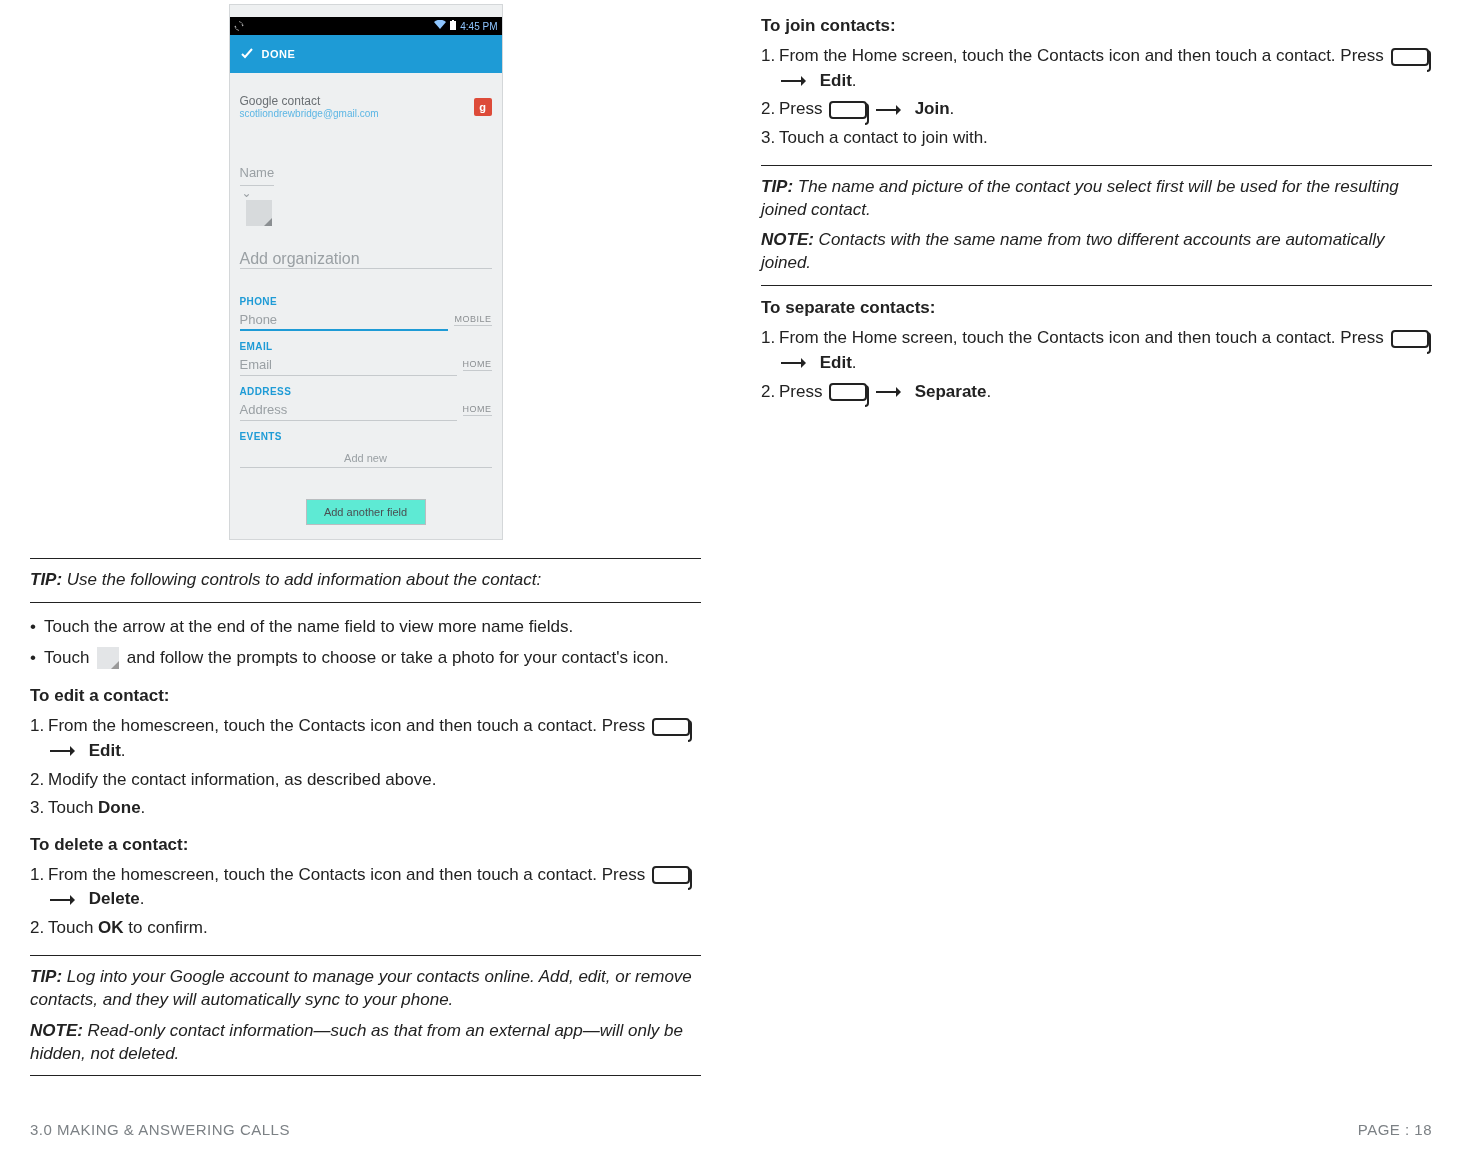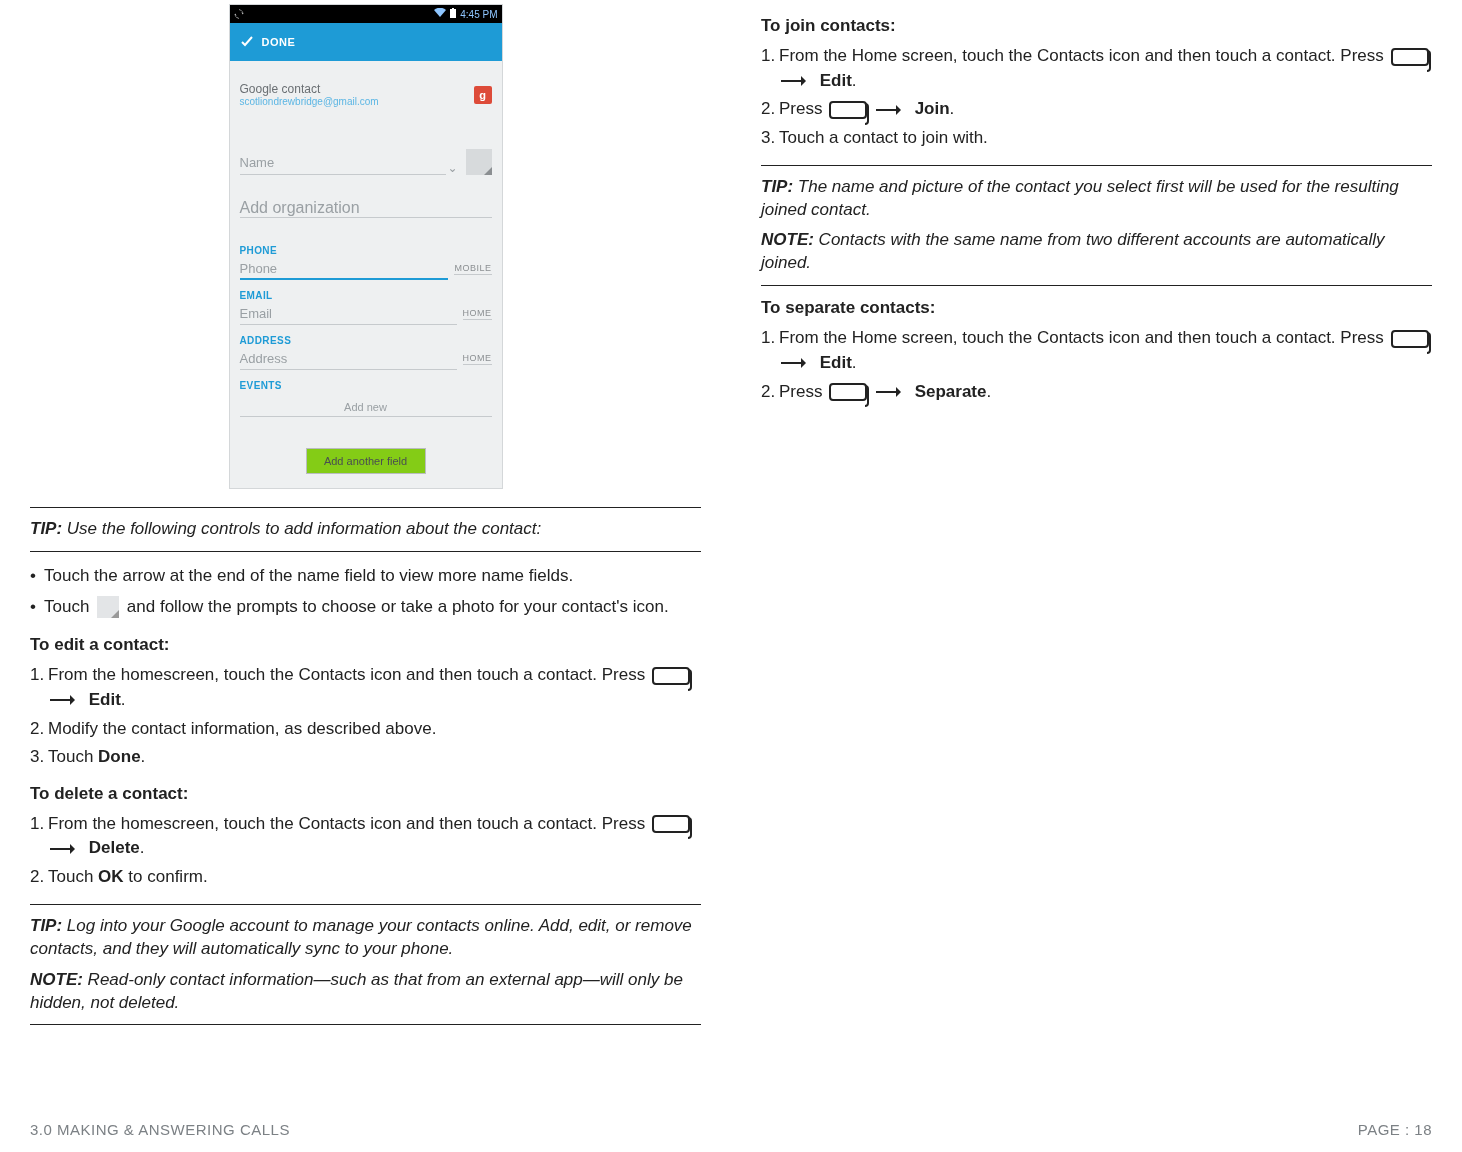--- a/index.html
+++ b/index.html
@@ -32,20 +32,21 @@
     border: 1px solid #d4d7d9;
   }
   .statusbar {
     height: 18px;
     background: #000;
     color: #fff;
     display: flex;
     align-items: center;
     padding: 0 4px;
     font-size: 10px;
+    margin-top: 12px;
   }
   .statusbar .sb-left { flex: 1; display:flex; gap:3px; align-items:center;}
   .statusbar .sb-right { display:flex; gap:3px; align-items:center;}
   .sb-sync { width:10px; height:10px; display:inline-block;}
   .sb-sync svg, .sb-wifi svg, .sb-batt svg { display:block; }
   .sb-time { color:#8fc6ff; font-size:10px; }
 
   .donebar {
     height: 38px;
     background: #1e9bd6;
@@ -69,21 +70,21 @@
     display:flex; align-items:center;
   }
   .ph-google .ph-google-text { flex:1; }
   .ph-google .ph-email { color:#5cb6e4; font-size:10px; }
   .ph-google .ph-g {
     width:18px; height:18px; background:#dd4b39; color:#fff;
     font-weight:bold; font-size:11px; display:flex; align-items:center;
     justify-content:center; border-radius:2px;
   }
   .ph-name {
-    display:flex; align-items:flex-end;
+    display:flex; align-items:flex-start;flex-direction:column;
   }
   .ph-name .ph-field {
     flex:1; height:24px; line-height:24px; color:#9aa0a4;
     border-bottom:1px solid #c6cacd; font-size:13px;
   }
   .ph-name .ph-expand { width:14px; color:#9aa0a4; font-size:12px; text-align:center;}
   .ph-name .ph-thumb {
     width:26px; height:26px; background:#d7dadc; margin-left:6px;
     position:relative;
   }
@@ -111,21 +112,21 @@
   .ph-input.gray { border-bottom:1px solid #c6cacd; }
   .ph-type {
     font-size:9px; color:#8b8f92; letter-spacing:0.5px;
     border-bottom:1px solid #c6cacd; padding-bottom:1px;
   }
   .ph-addfield {
     margin: 10px auto 14px auto;
     width: 120px;
     height: 26px;
     border:1px solid #b9bdc0;
-    background:#84cc16;
+    background:#5eead4;
     font-size:11px;
     color:#4a4e51;
     display:flex; align-items:center; justify-content:center;
   }
 
   
   .rule { border:none; border-top:1px solid #222; margin:10px 0; }
 
   .tip, .note { font-style: italic; font-size:17px; line-height:1.35; margin:6px 0 8px 0;}
   .tip .label, .note .label { font-weight:bold; font-style:italic; }

